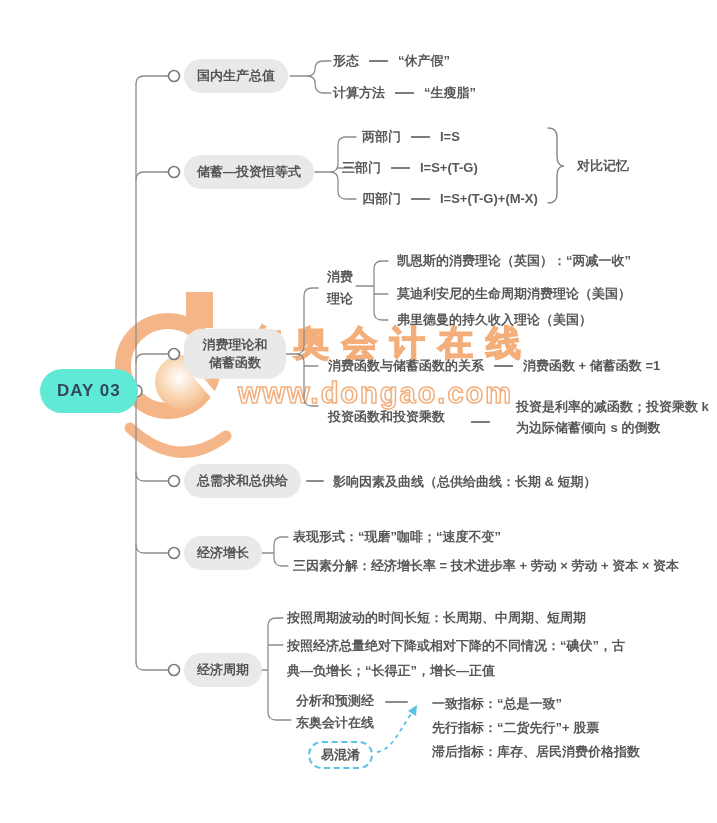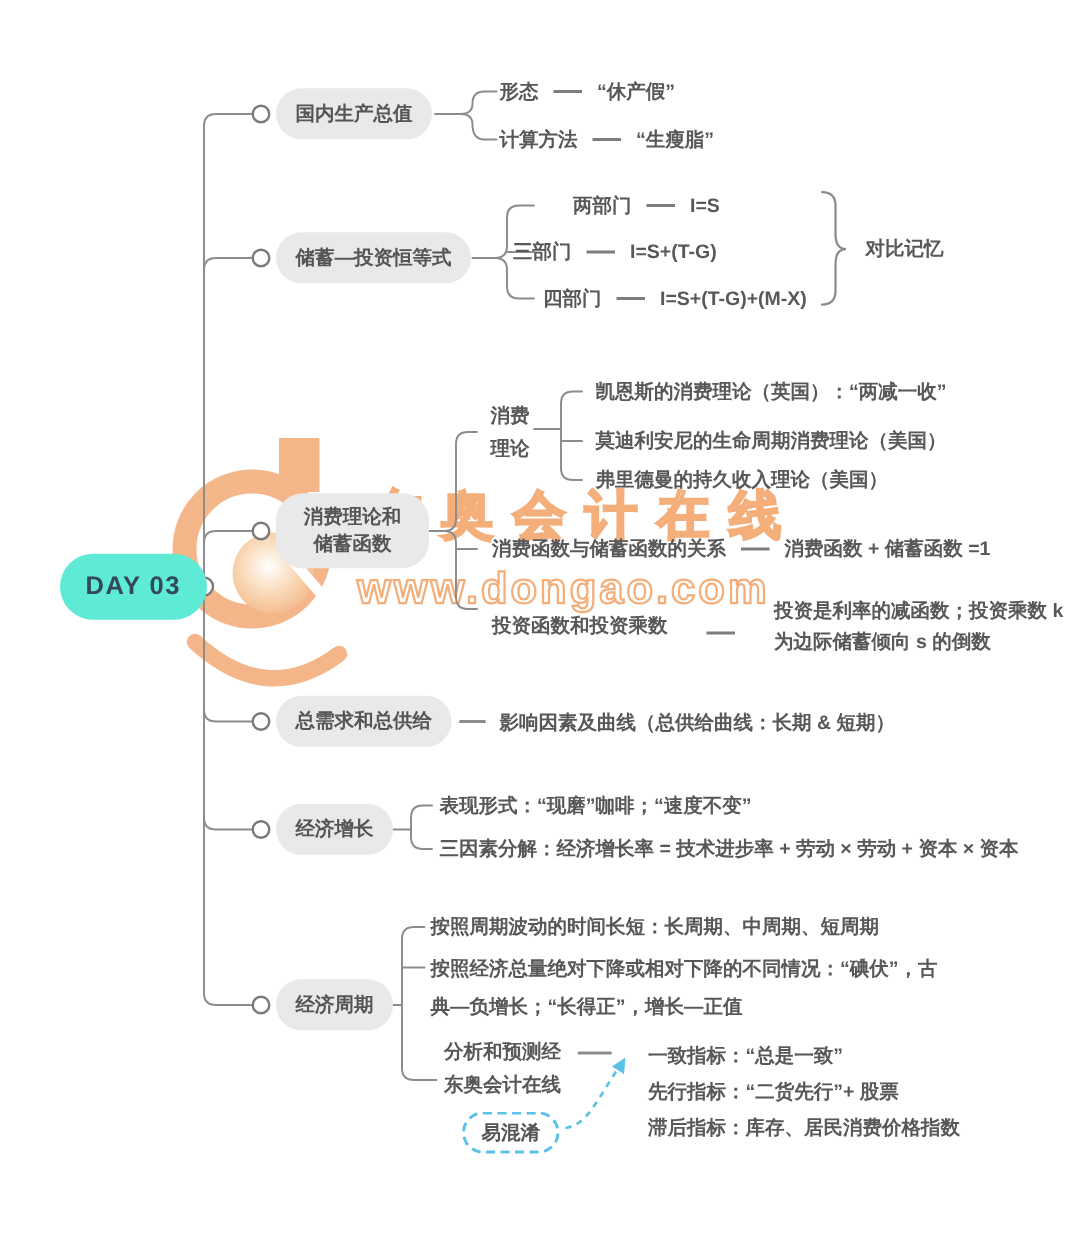--- a/index.html
+++ b/index.html
@@ -110,21 +110,21 @@
     <span class="dash"></span>
     <span>“休产假”</span>
   </div>
   <div class="row" style="left:333px;top:93px;">
     <span>计算方法</span>
     <span class="dash"></span>
     <span>“生瘦脂”</span>
   </div>
 
   <div class="pill" style="left:184px;top:172px;">储蓄—投资恒等式</div>
-  <div class="row" style="left:382px;top:137px;">
+  <div class="row" style="left:362px;top:137px;">
     <span>两部门</span>
     <span class="dash"></span>
     <span>I=S</span>
   </div>
   <div class="row" style="left:342px;top:168px;">
     <span>三部门</span>
     <span class="dash"></span>
     <span>I=S+(T-G)</span>
   </div>
   <div class="row" style="left:362px;top:199px;">

